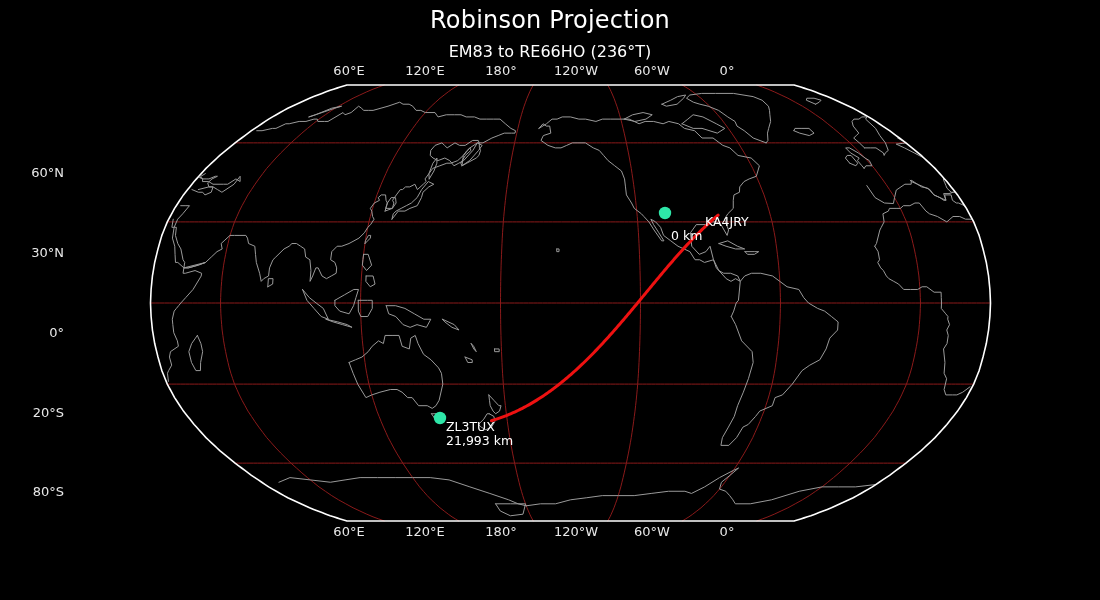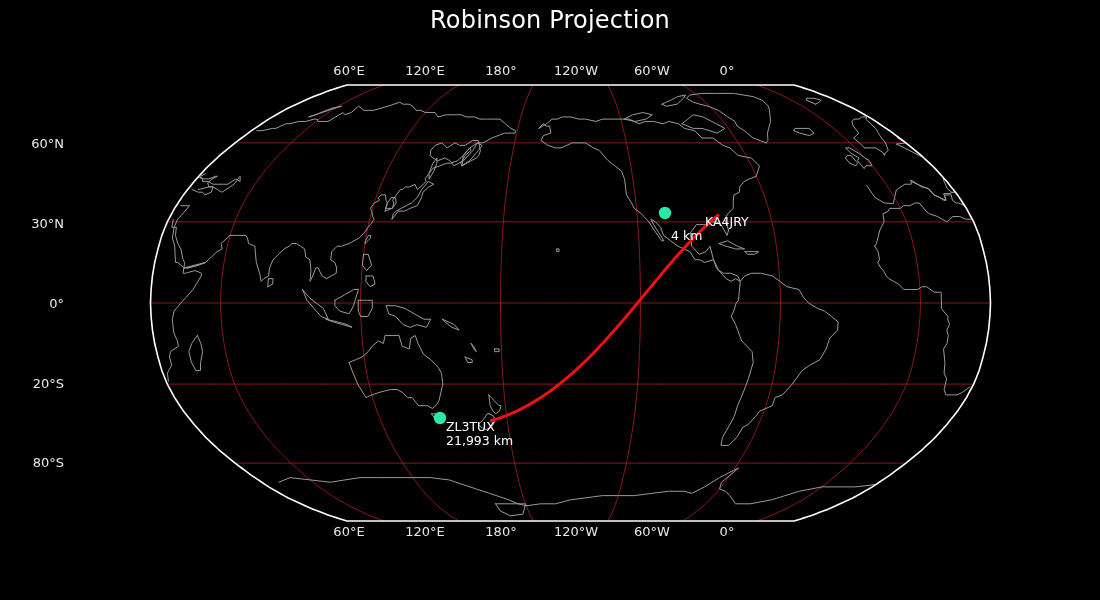--- a/index.html
+++ b/index.html
@@ -46,20 +46,21 @@
     white-space: nowrap;
     transform: translateX(-50%);
   }
   .lat-label {
     position: absolute;
     font-size: 13px;
     color: #e8e8e8;
     white-space: nowrap;
     transform: translateY(-50%);
     text-align: right;
+    margin-top: 29px;
   }
   #map-svg {
     position: absolute;
     left: 0;
     top: 0;
   }
   .stn-label {
     position: absolute;
     font-size: 12.5px;
     color: #ffffff;
@@ -71,20 +72,21 @@
     color: #ffffff;
     white-space: nowrap;
   }
 </style>
 </head>
 <body>
 
 <div id="app">
 
   <div class="title">Robinson Projection</div>
+  <div class="subtitle">EM83 to RE66HO (236°T)</div>
 
   <svg id="map-svg" width="1100" height="600">
     <defs>
       <clipPath id="mapclip">
         <path id="mapoutline-clip" d="M794.02,521.00L797.38,519.96L800.74,518.92L804.10,517.87L807.46,516.83L810.82,515.79L814.95,514.19L819.07,512.59L823.20,510.99L827.32,509.39L831.45,507.79L835.81,505.79L840.17,503.80L844.52,501.80L848.88,499.80L853.24,497.80L857.06,495.62L860.87,493.44L864.68,491.25L868.50,489.07L872.31,486.88L875.76,484.56L879.22,482.24L882.67,479.92L886.12,477.60L889.57,475.29L892.84,472.86L896.11,470.43L899.38,468.00L902.64,465.57L905.91,463.14L908.97,460.63L912.03,458.11L915.08,455.60L918.14,453.08L921.20,450.56L923.96,447.98L926.73,445.39L929.49,442.81L932.25,440.22L935.02,437.64L937.39,435.00L939.77,432.36L942.15,429.72L944.53,427.09L946.90,424.45L949.04,421.78L951.17,419.10L953.30,416.43L955.44,413.76L957.57,411.08L959.34,408.39L961.12,405.70L962.89,403.00L964.66,400.31L966.43,397.61L967.89,394.91L969.34,392.21L970.79,389.50L972.25,386.80L973.70,384.10L974.79,381.39L975.88,378.69L976.98,375.99L978.07,373.28L979.16,370.58L979.93,367.88L980.71,365.17L981.48,362.47L982.25,359.77L983.02,357.06L983.68,354.36L984.33,351.66L984.99,348.95L985.64,346.25L986.30,343.55L986.75,340.84L987.21,338.14L987.66,335.44L988.11,332.74L988.57,330.03L988.84,327.33L989.11,324.63L989.37,321.92L989.64,319.22L989.91,316.52L990.03,313.81L990.15,311.11L990.26,308.41L990.38,305.70L990.50,303.00L990.38,300.30L990.26,297.59L990.15,294.89L990.03,292.19L989.91,289.48L989.64,286.78L989.37,284.08L989.11,281.37L988.84,278.67L988.57,275.97L988.11,273.26L987.66,270.56L987.21,267.86L986.75,265.16L986.30,262.45L985.64,259.75L984.99,257.05L984.33,254.34L983.68,251.64L983.02,248.94L982.25,246.23L981.48,243.53L980.71,240.83L979.93,238.12L979.16,235.42L978.07,232.72L976.98,230.01L975.88,227.31L974.79,224.61L973.70,221.90L972.25,219.20L970.79,216.50L969.34,213.79L967.89,211.09L966.43,208.39L964.66,205.69L962.89,203.00L961.12,200.30L959.34,197.61L957.57,194.92L955.44,192.24L953.30,189.57L951.17,186.90L949.04,184.22L946.90,181.55L944.53,178.91L942.15,176.28L939.77,173.64L937.39,171.00L935.02,168.36L932.25,165.78L929.49,163.19L926.73,160.61L923.96,158.02L921.20,155.44L918.14,152.92L915.08,150.40L912.03,147.89L908.97,145.37L905.91,142.86L902.64,140.43L899.38,138.00L896.11,135.57L892.84,133.14L889.57,130.71L886.12,128.40L882.67,126.08L879.22,123.76L875.76,121.44L872.31,119.12L868.50,116.93L864.68,114.75L860.87,112.56L857.06,110.38L853.24,108.20L848.88,106.20L844.52,104.20L840.17,102.20L835.81,100.21L831.45,98.21L827.32,96.61L823.20,95.01L819.07,93.41L814.95,91.81L810.82,90.21L807.46,89.17L804.10,88.13L800.74,87.08L797.38,86.04L794.02,85.00L346.98,85.00L343.62,86.04L340.26,87.08L336.90,88.13L333.54,89.17L330.18,90.21L326.05,91.81L321.93,93.41L317.80,95.01L313.68,96.61L309.55,98.21L305.19,100.21L300.83,102.20L296.48,104.20L292.12,106.20L287.76,108.20L283.94,110.38L280.13,112.56L276.32,114.75L272.50,116.93L268.69,119.12L265.24,121.44L261.78,123.76L258.33,126.08L254.88,128.40L251.43,130.71L248.16,133.14L244.89,135.57L241.62,138.00L238.36,140.43L235.09,142.86L232.03,145.37L228.97,147.89L225.92,150.40L222.86,152.92L219.80,155.44L217.04,158.02L214.27,160.61L211.51,163.19L208.75,165.78L205.98,168.36L203.61,171.00L201.23,173.64L198.85,176.28L196.47,178.91L194.10,181.55L191.96,184.22L189.83,186.90L187.70,189.57L185.56,192.24L183.43,194.92L181.66,197.61L179.88,200.30L178.11,203.00L176.34,205.69L174.57,208.39L173.11,211.09L171.66,213.79L170.21,216.50L168.75,219.20L167.30,221.90L166.21,224.61L165.12,227.31L164.02,230.01L162.93,232.72L161.84,235.42L161.07,238.12L160.29,240.83L159.52,243.53L158.75,246.23L157.98,248.94L157.32,251.64L156.67,254.34L156.01,257.05L155.36,259.75L154.70,262.45L154.25,265.16L153.79,267.86L153.34,270.56L152.89,273.26L152.43,275.97L152.16,278.67L151.89,281.37L151.63,284.08L151.36,286.78L151.09,289.48L150.97,292.19L150.85,294.89L150.74,297.59L150.62,300.30L150.50,303.00L150.62,305.70L150.74,308.41L150.85,311.11L150.97,313.81L151.09,316.52L151.36,319.22L151.63,321.92L151.89,324.63L152.16,327.33L152.43,330.03L152.89,332.74L153.34,335.44L153.79,338.14L154.25,340.84L154.70,343.55L155.36,346.25L156.01,348.95L156.67,351.66L157.32,354.36L157.98,357.06L158.75,359.77L159.52,362.47L160.29,365.17L161.07,367.88L161.84,370.58L162.93,373.28L164.02,375.99L165.12,378.69L166.21,381.39L167.30,384.10L168.75,386.80L170.21,389.50L171.66,392.21L173.11,394.91L174.57,397.61L176.34,400.31L178.11,403.00L179.88,405.70L181.66,408.39L183.43,411.08L185.56,413.76L187.70,416.43L189.83,419.10L191.96,421.78L194.10,424.45L196.47,427.09L198.85,429.72L201.23,432.36L203.61,435.00L205.98,437.64L208.75,440.22L211.51,442.81L214.27,445.39L217.04,447.98L219.80,450.56L222.86,453.08L225.92,455.60L228.97,458.11L232.03,460.63L235.09,463.14L238.36,465.57L241.62,468.00L244.89,470.43L248.16,472.86L251.43,475.29L254.88,477.60L258.33,479.92L261.78,482.24L265.24,484.56L268.69,486.88L272.50,489.07L276.32,491.25L280.13,493.44L283.94,495.62L287.76,497.80L292.12,499.80L296.48,501.80L300.83,503.80L305.19,505.79L309.55,507.79L313.68,509.39L317.80,510.99L321.93,512.59L326.05,514.19L330.18,515.79L333.54,516.83L336.90,517.87L340.26,518.92L343.62,519.96L346.98,521.00Z"></path>
       </clipPath>
     </defs>
 
     <g id="graticule-layer">
         <path d="M235.09,463.14L238.81,463.14L242.54,463.14L246.27,463.14L250.00,463.14L253.72,463.14L257.45,463.14L261.18,463.14L264.90,463.14L268.63,463.14L272.36,463.14L276.08,463.14L279.81,463.14L283.54,463.14L287.26,463.14L290.99,463.14L294.72,463.14L298.44,463.14L302.17,463.14L305.90,463.14L309.62,463.14L313.35,463.14L317.08,463.14L320.80,463.14L324.53,463.14L328.26,463.14L331.98,463.14L335.71,463.14L339.44,463.14L343.17,463.14L346.89,463.14L350.62,463.14L354.35,463.14L358.07,463.14L361.80,463.14L365.53,463.14L369.25,463.14L372.98,463.14L376.71,463.14L380.43,463.14L384.16,463.14L387.89,463.14L391.61,463.14L395.34,463.14L399.07,463.14L402.79,463.14L406.52,463.14L410.25,463.14L413.97,463.14L417.70,463.14L421.43,463.14L425.15,463.14L428.88,463.14L432.61,463.14L436.34,463.14L440.06,463.14L443.79,463.14L447.52,463.14L451.24,463.14L454.97,463.14L458.70,463.14L462.42,463.14L466.15,463.14L469.88,463.14L473.60,463.14L477.33,463.14L481.06,463.14L484.78,463.14L488.51,463.14L492.24,463.14L495.96,463.14L499.69,463.14L503.42,463.14L507.14,463.14L510.87,463.14L514.60,463.14L518.32,463.14L522.05,463.14L525.78,463.14L529.51,463.14L533.23,463.14L536.96,463.14L540.69,463.14L544.41,463.14L548.14,463.14L551.87,463.14L555.59,463.14L559.32,463.14L563.05,463.14L566.77,463.14L570.50,463.14L574.23,463.14L577.95,463.14L581.68,463.14L585.41,463.14L589.13,463.14L592.86,463.14L596.59,463.14L600.31,463.14L604.04,463.14L607.77,463.14L611.49,463.14L615.22,463.14L618.95,463.14L622.68,463.14L626.40,463.14L630.13,463.14L633.86,463.14L637.58,463.14L641.31,463.14L645.04,463.14L648.76,463.14L652.49,463.14L656.22,463.14L659.94,463.14L663.67,463.14L667.40,463.14L671.12,463.14L674.85,463.14L678.58,463.14L682.30,463.14L686.03,463.14L689.76,463.14L693.48,463.14L697.21,463.14L700.94,463.14L704.66,463.14L708.39,463.14L712.12,463.14L715.85,463.14L719.57,463.14L723.30,463.14L727.03,463.14L730.75,463.14L734.48,463.14L738.21,463.14L741.93,463.14L745.66,463.14L749.39,463.14L753.11,463.14L756.84,463.14L760.57,463.14L764.29,463.14L768.02,463.14L771.75,463.14L775.47,463.14L779.20,463.14L782.93,463.14L786.65,463.14L790.38,463.14L794.11,463.14L797.83,463.14L801.56,463.14L805.29,463.14L809.02,463.14L812.74,463.14L816.47,463.14L820.20,463.14L823.92,463.14L827.65,463.14L831.38,463.14L835.10,463.14L838.83,463.14L842.56,463.14L846.28,463.14L850.01,463.14L853.74,463.14L857.46,463.14L861.19,463.14L864.92,463.14L868.64,463.14L872.37,463.14L876.10,463.14L879.82,463.14L883.55,463.14L887.28,463.14L891.00,463.14L894.73,463.14L898.46,463.14L902.19,463.14L905.91,463.14" fill="none" stroke="#8b1a1a" stroke-width="1" stroke-linejoin="round" stroke-linecap="round"></path>
@@ -182,18 +184,18 @@
     </div>
   <div id="lat-left">
       <div class="lat-label" style="top: 143px; right: 960px;">60°N</div>
       <div class="lat-label" style="top: 223px; right: 960px;">30°N</div>
       <div class="lat-label" style="top: 303px; right: 960px;">0°</div>
       <div class="lat-label" style="top: 383px; right: 960px;">20°S</div>
       <div class="lat-label" style="top: 462px; right: 960px;">80°S</div>
     </div>
   <div id="station-labels">
       <div class="stn-label" style="left: 671px; top: 214px; margin-left: 34px;">KA4JRY</div>
-      <div class="stn-dist" style="left: 671px; top: 228px;">4 km</div>
+      <div class="stn-dist" style="left: 671px; top: 228px;">0 km</div>
       <div class="stn-label" style="left: 446px; top: 419px;">ZL3TUX</div>
       <div class="stn-dist" style="left: 446px; top: 433px;">21,993 km</div>
     </div>
 
 </div>
 
 </body></html>

